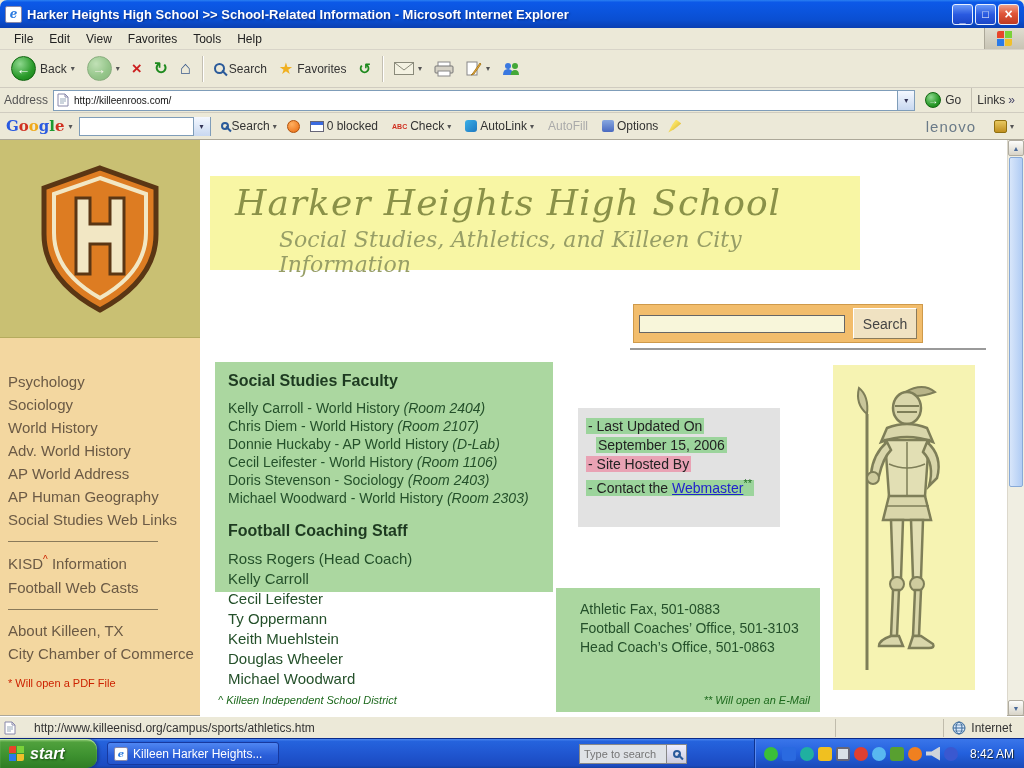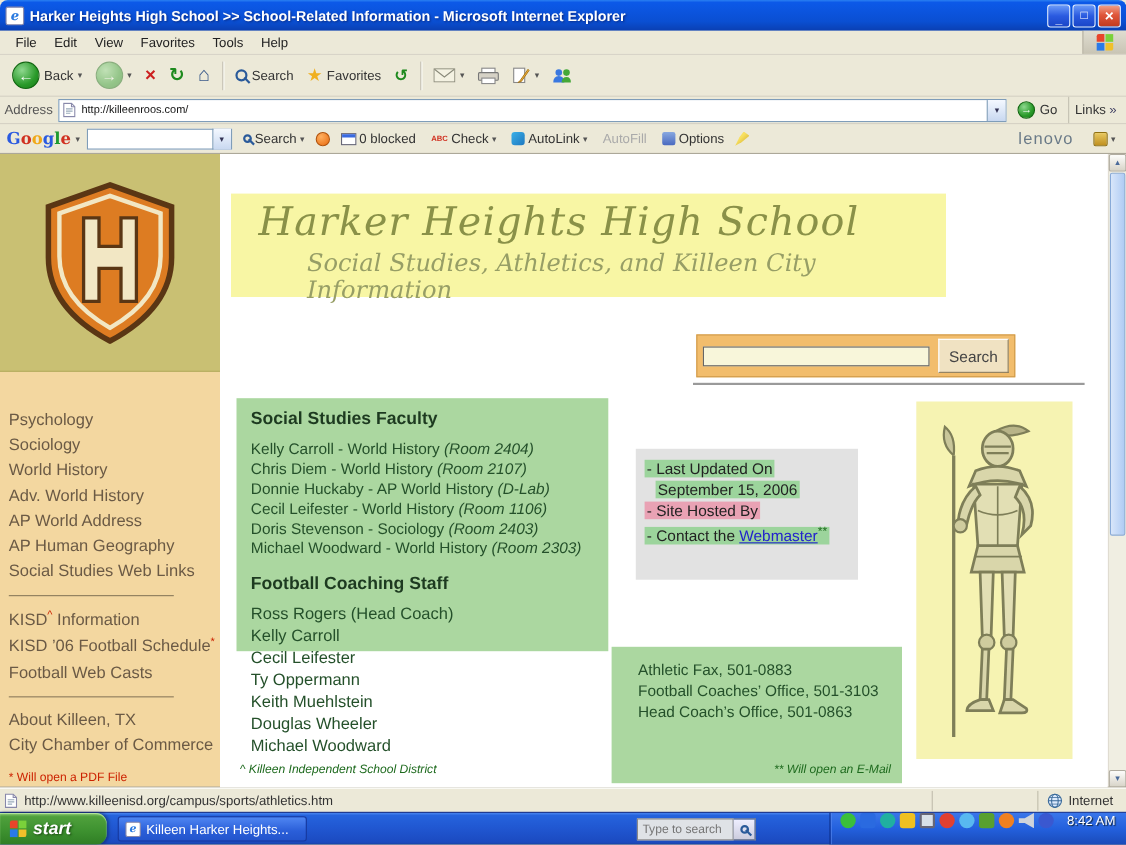--- a/index.html
+++ b/index.html
@@ -129,38 +129,38 @@
 .knightbox{position:absolute;left:633px;top:225px;width:142px;height:325px;background:#f6f3b2;display:flex;align-items:center;justify-content:center}
 
 
 .scrollbar{flex:0 0 16px;background:#f0eee2;display:flex;flex-direction:column;align-items:center;border-left:1px solid #dcd8cc}
 .sb-btn{width:16px;height:16px;background:linear-gradient(180deg,#fdfdfb,#d8d4c8);border:1px solid #b0aca0;border-radius:2px;font-size:7px;color:#4a6a9a;
   display:flex;align-items:center;justify-content:center;cursor:pointer}
 .sb-thumb{width:14px;height:330px;margin-top:1px;background:linear-gradient(90deg,#d8e6fa,#b0ccf4);border:1px solid #88aad8;border-radius:2px;cursor:grab}
 .sb-fill{flex:1}
 
 
-.statusbar{flex:0 0 22px;background:#ece9d8;border-top:1px solid #fff;box-shadow:0 -1px 0 #aca899;display:flex;align-items:center;padding:0 4px;font-size:12px;color:#333;gap:6px}
+.statusbar{flex:0 0 22px;background:#ece9d8;border-top:1px solid #fff;box-shadow:0 -1px 0 #aca899;display:flex;align-items:center;padding:0 4px;font-size:12px;color:#333;gap:18px}
 .st-url{flex:1;white-space:nowrap;overflow:hidden}
 .st-cell{border-left:1px solid #c0bcac;height:18px;display:flex;align-items:center;gap:5px;padding:0 8px}
 .st-cell.empty{width:90px}
 
 
 .taskbar{flex:0 0 30px;display:flex;align-items:stretch;background:linear-gradient(180deg,#4a86f0 0%,#2563dd 8%,#2056d0 50%,#1b4ac0 92%,#16409f 100%);border-top:1px solid #0a2a8a}
 .start-btn{width:97px;display:flex;align-items:center;gap:6px;padding-left:9px;border-radius:0 10px 10px 0;cursor:pointer;
   background:linear-gradient(180deg,#8cc870 0%,#4fa03c 12%,#3e9230 55%,#2f7d24 100%);box-shadow:inset 0 1px 1px #b8e8a0,2px 0 3px rgba(0,0,0,.3)}
 .start-label{color:#fff;font-size:16px;font-weight:bold;font-style:italic;text-shadow:1px 1px 2px #1a4a10}
 .task-btn{width:172px;margin:3px 0 3px 10px;background:linear-gradient(180deg,#4f86f2,#2a5ed8 60%,#2354cc);border:1px solid #17399f;border-radius:3px;
   display:flex;align-items:center;gap:5px;padding:0 6px;color:#fff;font-size:12px;overflow:hidden;white-space:nowrap;cursor:pointer}
 .ie-icon.sm{width:14px;height:14px;font-size:10px;flex:0 0 14px}
 .desk-search{margin-left:300px;display:flex;align-items:center}
 .ds-input{width:88px;height:20px;border:1px solid #888;background:#dfe2e6;font-size:11px;color:#444;padding:0 4px;font-family:inherit;outline:none}
 .ds-btn{width:20px;height:20px;background:linear-gradient(180deg,#eef,#ccd);border:1px solid #888;border-left:none;display:flex;align-items:center;justify-content:center;cursor:pointer}
 .mag.xs{width:8px;height:8px;border-width:2px}
-.tray{margin-left:auto;display:flex;align-items:flex-start;gap:4px;padding:0 10px 0 9px;border-left:1px solid #0e3390;box-shadow:inset 1px 0 0 #5a8af0;
+.tray{margin-left:auto;display:flex;align-items:center;gap:4px;padding:0 10px 0 9px;border-left:1px solid #0e3390;box-shadow:inset 1px 0 0 #5a8af0;
   background:linear-gradient(180deg,#3a76ea 0%,#2360dd 50%,#1a4ab8 100%)}
 .ti{width:14px;height:14px;display:inline-block;cursor:pointer}
 .t1{background:#3abf3a;border-radius:50%}
 .t2{background:#2a6ae0;border-radius:3px}
 .t3{background:#20b0a0;border-radius:50%}
 .t4{background:#f0c020;border-radius:3px}
 .t5{background:#d8e0e8;border:2px solid #667;border-radius:2px}
 .t6{background:#e04030;border-radius:50%}
 .t7{background:#58b8f0;border-radius:50%}
 .t8{background:#58a030;border-radius:3px}
@@ -371,21 +371,20 @@
       <div class="side-links">
         <div class="slink">Psychology</div>
         <div class="slink">Sociology</div>
         <div class="slink">World History</div>
         <div class="slink">Adv. World History</div>
         <div class="slink">AP World Address</div>
         <div class="slink">AP Human Geography</div>
         <div class="slink">Social Studies Web Links</div>
         <div class="side-div"></div>
         <div class="slink"><span>KISD</span><span class="red sup">^</span><span> Information</span></div>
-        <div class="slink"><span>KISD ’06 Football Schedule</span><span class="red sup">*</span><span></span></div>
         <div class="slink"><span>Football Web Casts</span><span class="red sup"></span><span></span></div>
         <div class="side-div"></div>
         <div class="slink">About Killeen, TX</div>
         <div class="slink">City Chamber of Commerce</div>
         <div class="side-foot">* Will open a PDF File</div>
       </div>
     </div>
 
     <div class="main">
 

